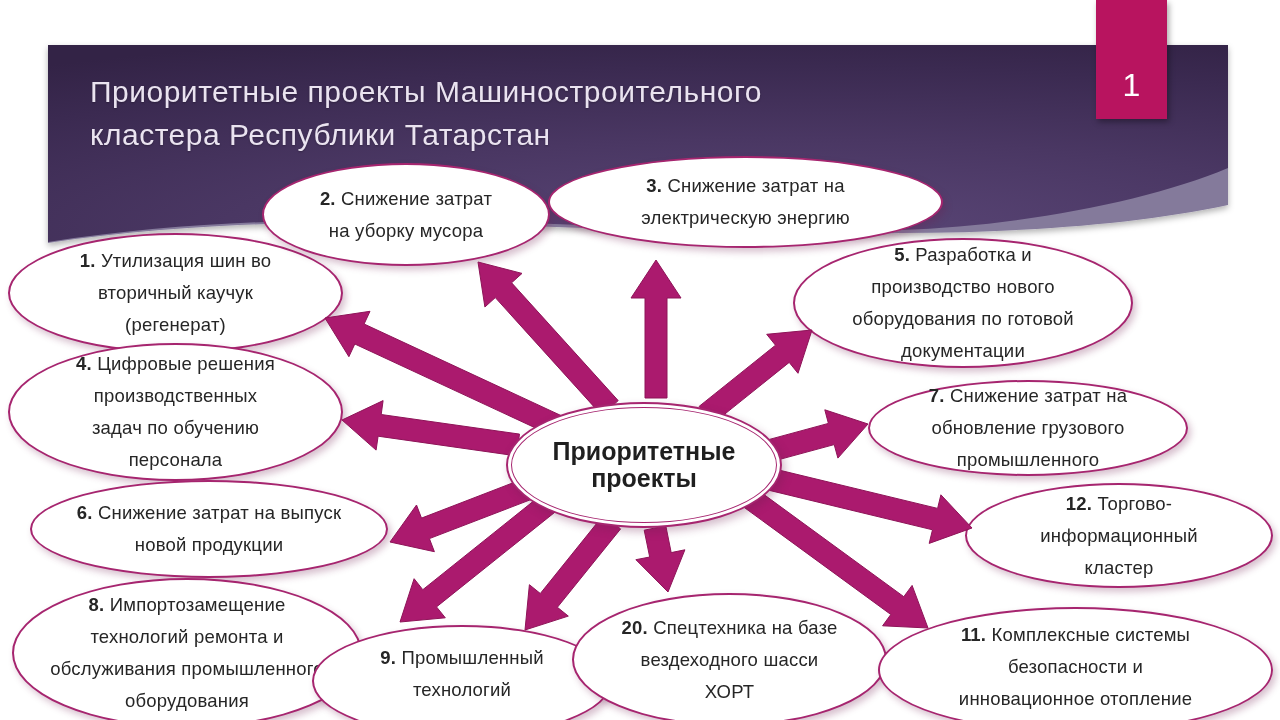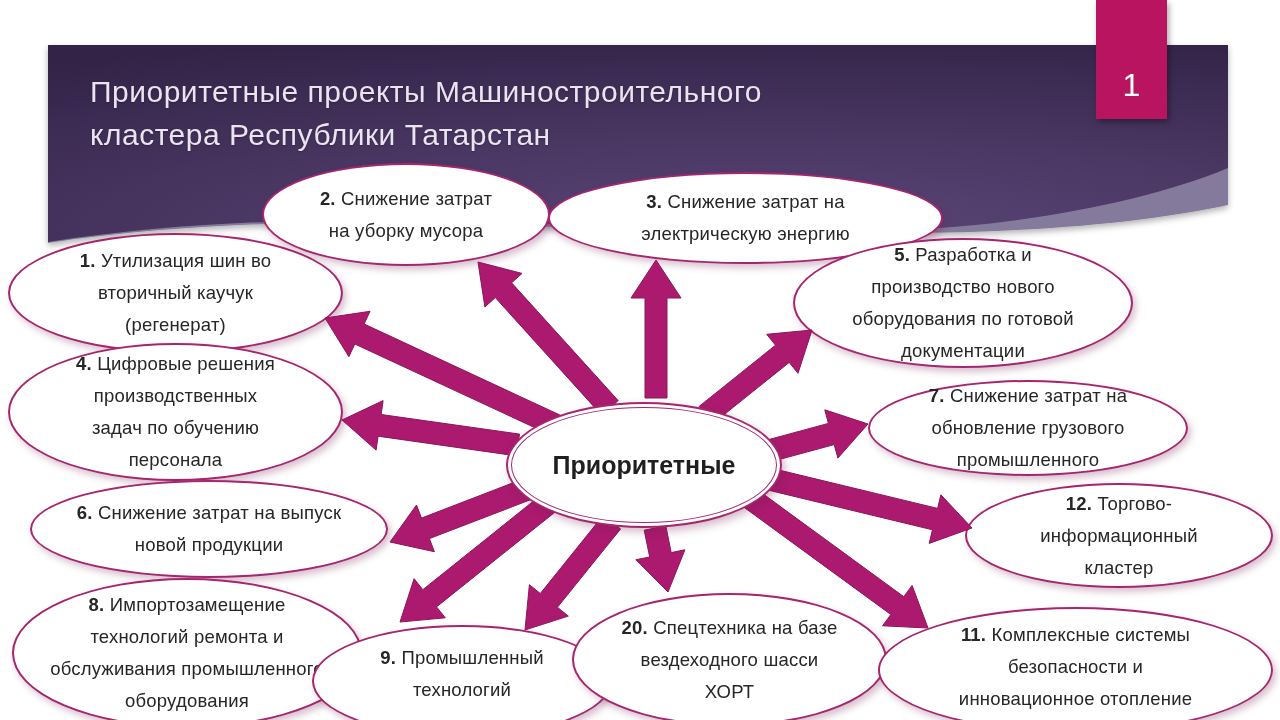--- a/index.html
+++ b/index.html
@@ -91,21 +91,21 @@
 <div class="page-number-tab">
   <span class="num">1</span>
 </div>
 
 <div class="bubble" style="left:8px;top:233px;width:335px;height:120px;">
   <span class="label" style="max-width:255px;"><b class="bnum">1.</b> <span>Утилизация шин во вторичный каучук (регенерат)</span></span>
 </div>
 <div class="bubble" style="left:262px;top:163px;width:288px;height:103px;">
   <span class="label" style="max-width:185px;"><b class="bnum">2.</b> <span>Снижение затрат на уборку мусора</span></span>
 </div>
-<div class="bubble" style="left:548px;top:172px;width:395px;height:92px;">
+<div class="bubble" style="left:548px;top:156px;width:395px;height:92px;">
   <span class="label" style="max-width:320px;"><b class="bnum">3.</b> <span>Снижение затрат на электрическую энергию</span></span>
 </div>
 <div class="bubble" style="left:8px;top:343px;width:335px;height:138px;">
   <span class="label" style="max-width:205px;"><b class="bnum">4.</b> <span>Цифровые решения производственных задач по обучению персонала</span></span>
 </div>
 <div class="bubble" style="left:793px;top:238px;width:340px;height:130px;">
   <span class="label" style="max-width:245px;"><b class="bnum">5.</b> <span>Разработка и производство нового оборудования по готовой документации</span></span>
 </div>
 <div class="bubble" style="left:30px;top:480px;width:358px;height:98px;">
   <span class="label" style="max-width:295px;"><b class="bnum">6.</b> <span>Снижение затрат на выпуск новой продукции</span></span>
@@ -140,14 +140,15 @@
     <polygon points="548.1,489.4 422.8,589.7 414.1,578.7 400.0,622.0 445.3,617.8 436.5,606.9 561.9,506.6" fill="#AB1A6E" stroke="#8E1458" stroke-width="1" stroke-linejoin="round"></polygon>
     <polygon points="603.4,515.1 540.3,593.5 529.4,584.7 525.0,630.0 568.3,616.1 557.4,607.3 620.6,528.9" fill="#AB1A6E" stroke="#8E1458" stroke-width="1" stroke-linejoin="round"></polygon>
     <polygon points="644.2,530.2 649.7,557.0 635.9,559.7 668.0,592.0 684.9,549.8 671.2,552.6 665.8,525.8" fill="#AB1A6E" stroke="#8E1458" stroke-width="1" stroke-linejoin="round"></polygon>
     <polygon points="743.5,506.9 890.8,614.5 882.6,625.8 928.0,628.0 912.1,585.4 903.8,596.7 756.5,489.1" fill="#AB1A6E" stroke="#8E1458" stroke-width="1" stroke-linejoin="round"></polygon>
     <polygon points="762.4,488.7 932.5,529.8 929.2,543.4 972.0,528.0 940.9,494.8 937.6,508.4 767.6,467.3" fill="#AB1A6E" stroke="#8E1458" stroke-width="1" stroke-linejoin="round"></polygon>
   </svg>
 
 <div class="center-ellipse">
   <span class="label">
     <div>Приоритетные</div>
+    <div>проекты</div>
   </span>
 </div>
 
 </body></html>

